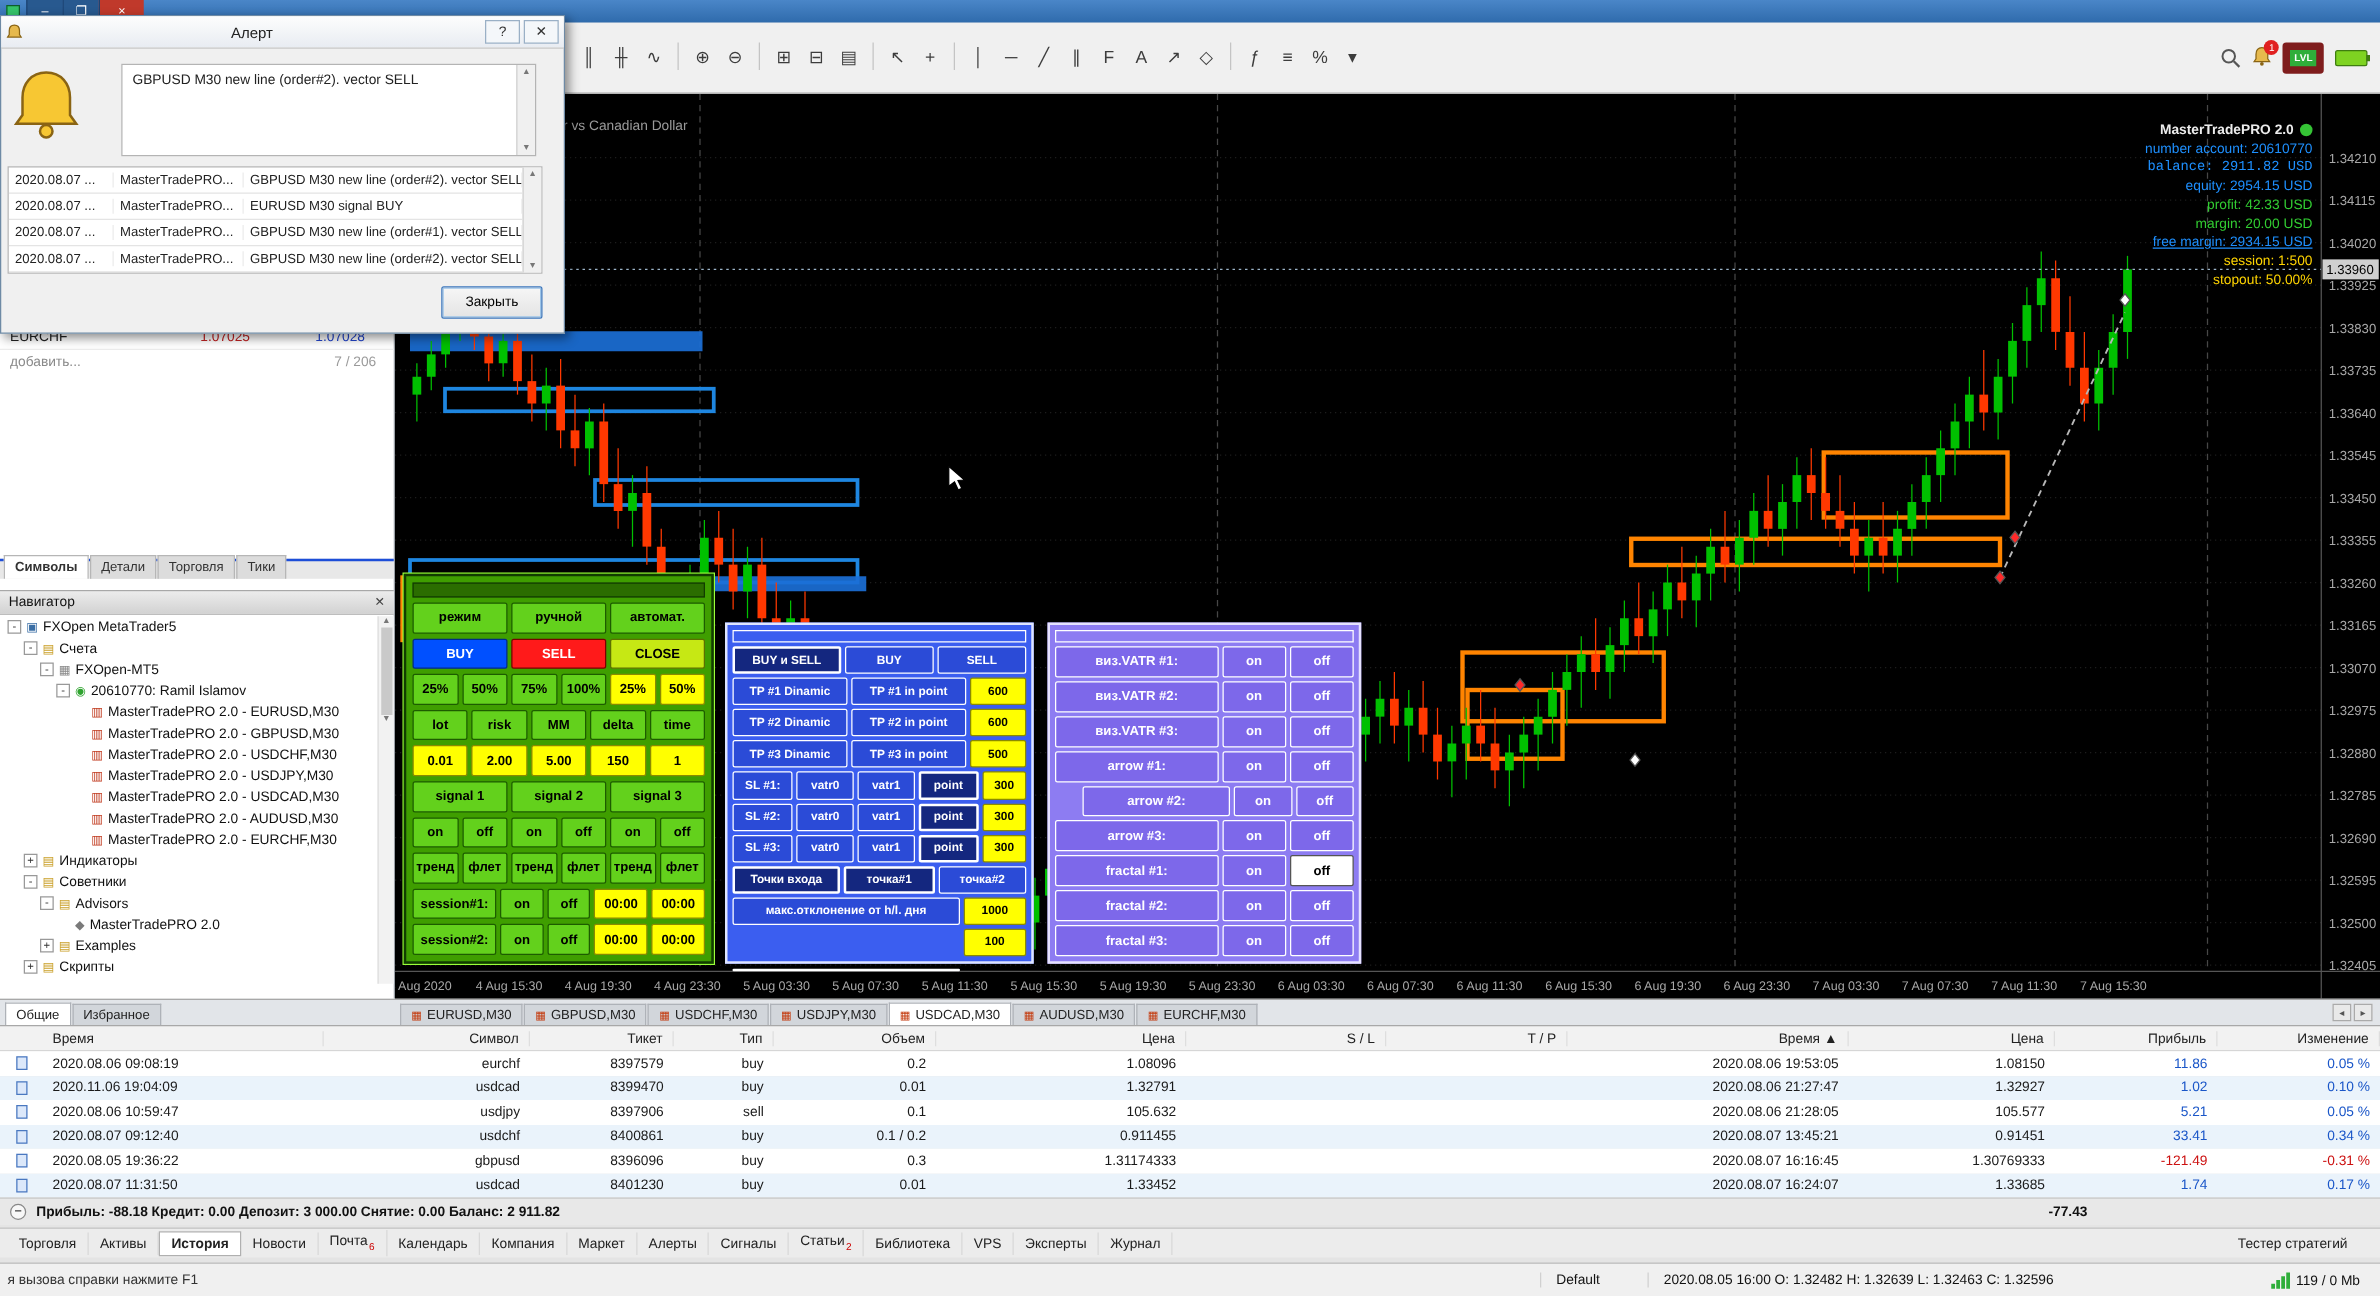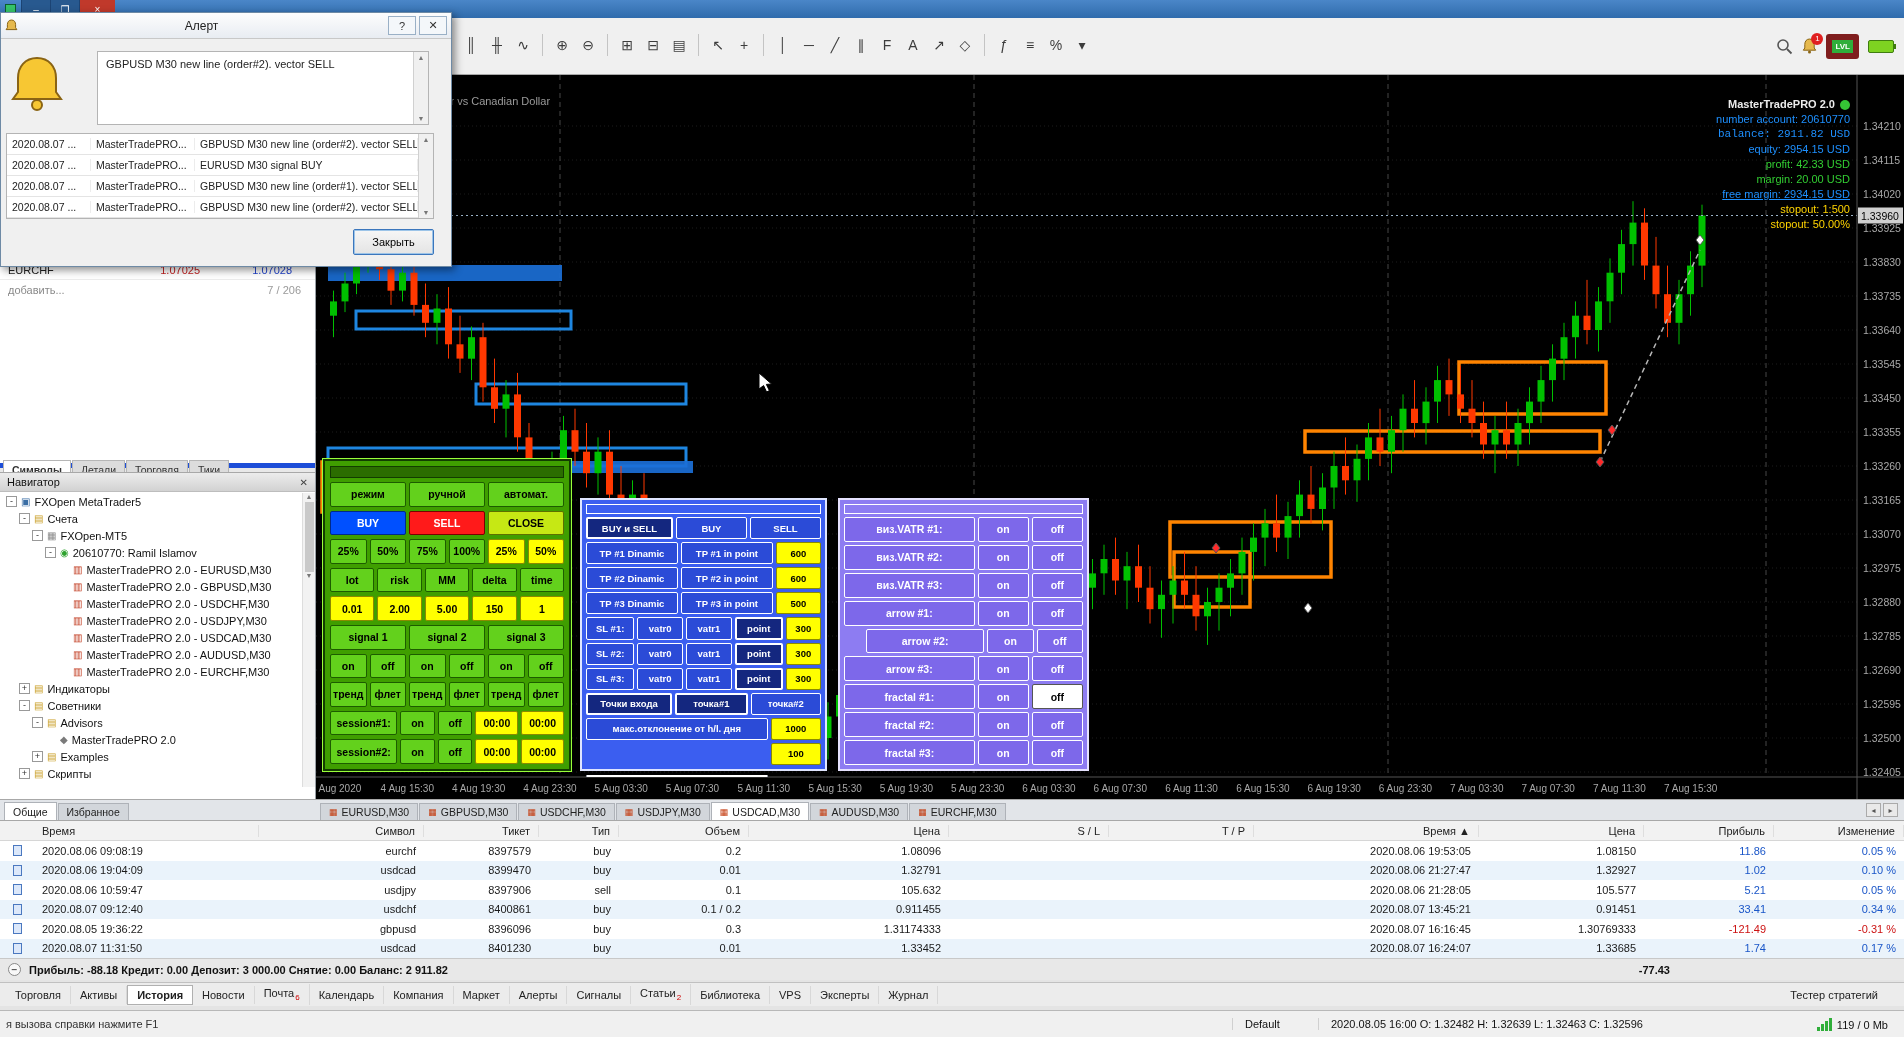--- a/index.html
+++ b/index.html
@@ -33,22 +33,22 @@
     border-right:1px solid #9aa0a6}
   #mw-quote-row{position:absolute;left:0;top:186px;width:100%;height:19px;display:flex;
     align-items:center;border-bottom:1px solid #ececec}
   #mw-quote-row .sym{width:108px;padding-left:8px;color:#222}
   #mw-quote-row .bid{width:92px;text-align:right;color:#c22222}
   #mw-quote-row .ask{width:92px;text-align:right;color:#2244cc}
   #mw-add{position:absolute;left:0;top:206px;width:100%;height:18px;display:flex;align-items:center;
     color:#8a8a8a}
   #mw-add .lbl{padding-left:8px}
   #mw-add .cnt{margin-left:auto;padding-right:14px;color:#9a9a9a}
-  #mw-tabs{position:absolute;left:0;top:388px;width:100%;height:16px;background:#e8e8e8;
-    border-top:5px solid #1d4ed8;display:flex;align-items:flex-end;padding-left:3px}
+  #mw-tabs{position:absolute;left:0;top:372px;width:100%;height:16px;background:#e8e8e8;
+    border-top:2px solid #1d4ed8;display:flex;align-items:flex-end;padding-left:3px}
   .mwtab{font-size:10.5px;padding:3px 8px;border:1px solid #b6b6b6;border-bottom:none;
     background:#dcdcdc;margin-right:1px;color:#333}
   .mwtab.active{background:#fff;font-weight:bold}
   #nav-header{position:absolute;left:0;top:397px;width:100%;height:20px;
     background:linear-gradient(#ececec,#d2d2d2);border-top:1px solid #a8a8a8;
     border-bottom:1px solid #bdbdbd;display:flex;align-items:center;padding:0 7px}
   #nav-close{margin-left:auto;color:#444;font-size:10px;cursor:default}
   #nav-tree{position:absolute;left:0;top:418px;width:302px;height:294px;overflow:hidden;background:#fff}
   .trow{height:17px;display:flex;align-items:center;white-space:nowrap}
   .texp{width:11px;height:11px;border:1px solid #999;display:inline-flex;align-items:center;
@@ -665,21 +665,21 @@
   <div id="symbol-title">USDCAD,M30: US Dollar vs Canadian Dollar</div>
   <div id="ea-info">
     <div class="t"><span>MasterTradePRO 2.0</span><span id="ea-smiley"></span></div>
     <div id="ea-lines">
         <div class="ea-line" style="color: rgb(30, 144, 255);">number account: 20610770</div>
         <div class="ea-line" style="color: rgb(30, 144, 255); font-family: Liberation Mono, monospace;">balance: 2911.82 USD</div>
         <div class="ea-line" style="color: rgb(30, 144, 255);">equity: 2954.15 USD</div>
         <div class="ea-line" style="color: rgb(50, 205, 50);">profit: 42.33 USD</div>
         <div class="ea-line" style="color: rgb(50, 205, 50);">margin: 20.00 USD</div>
         <div class="ea-line" style="color: rgb(30, 144, 255); text-decoration: underline;">free margin: 2934.15 USD</div>
-        <div class="ea-line" style="color: rgb(255, 212, 0);">stopout: 1:500</div>
+        <div class="ea-line" style="color: rgb(255, 212, 0);">session: 1:500</div>
         <div class="ea-line" style="color: rgb(255, 212, 0);">stopout: 50.00%</div>
       </div>
   </div>
   <div class="panel" id="panel-green">
       <div class="pstrip pstrip-g"></div>
       <div class="prow">
         <div class="pbtn s-g" style="flex: 1 1 0%;">режим</div>
         <div class="pbtn s-g" style="flex: 1 1 0%;">ручной</div>
         <div class="pbtn s-g" style="flex: 1 1 0%;">автомат.</div>
       </div>
@@ -927,21 +927,21 @@
       <div class="cell"></div>
       <div class="cell">2020.08.06 19:53:05</div>
       <div class="cell">1.08150</div>
       <div class="cell pos">11.86</div>
       <div class="cell pos">0.05 %</div>
     </div>
     <div class="hrow alt" style="grid-template-columns: 34px 225px 165px 115px 80px 130px 200px 160px 145px 225px 165px 130px 130px;">
       <div class="docwrap">
         <span class="doc"></span>
       </div>
-      <div class="cell l">2020.08.06 19:04:09</div>
+      <div class="cell l">2020.11.06 19:04:09</div>
       <div class="cell">usdcad</div>
       <div class="cell">8399470</div>
       <div class="cell">buy</div>
       <div class="cell">0.01</div>
       <div class="cell">1.32791</div>
       <div class="cell"></div>
       <div class="cell"></div>
       <div class="cell">2020.08.06 21:27:47</div>
       <div class="cell">1.32927</div>
       <div class="cell pos">1.02</div>

